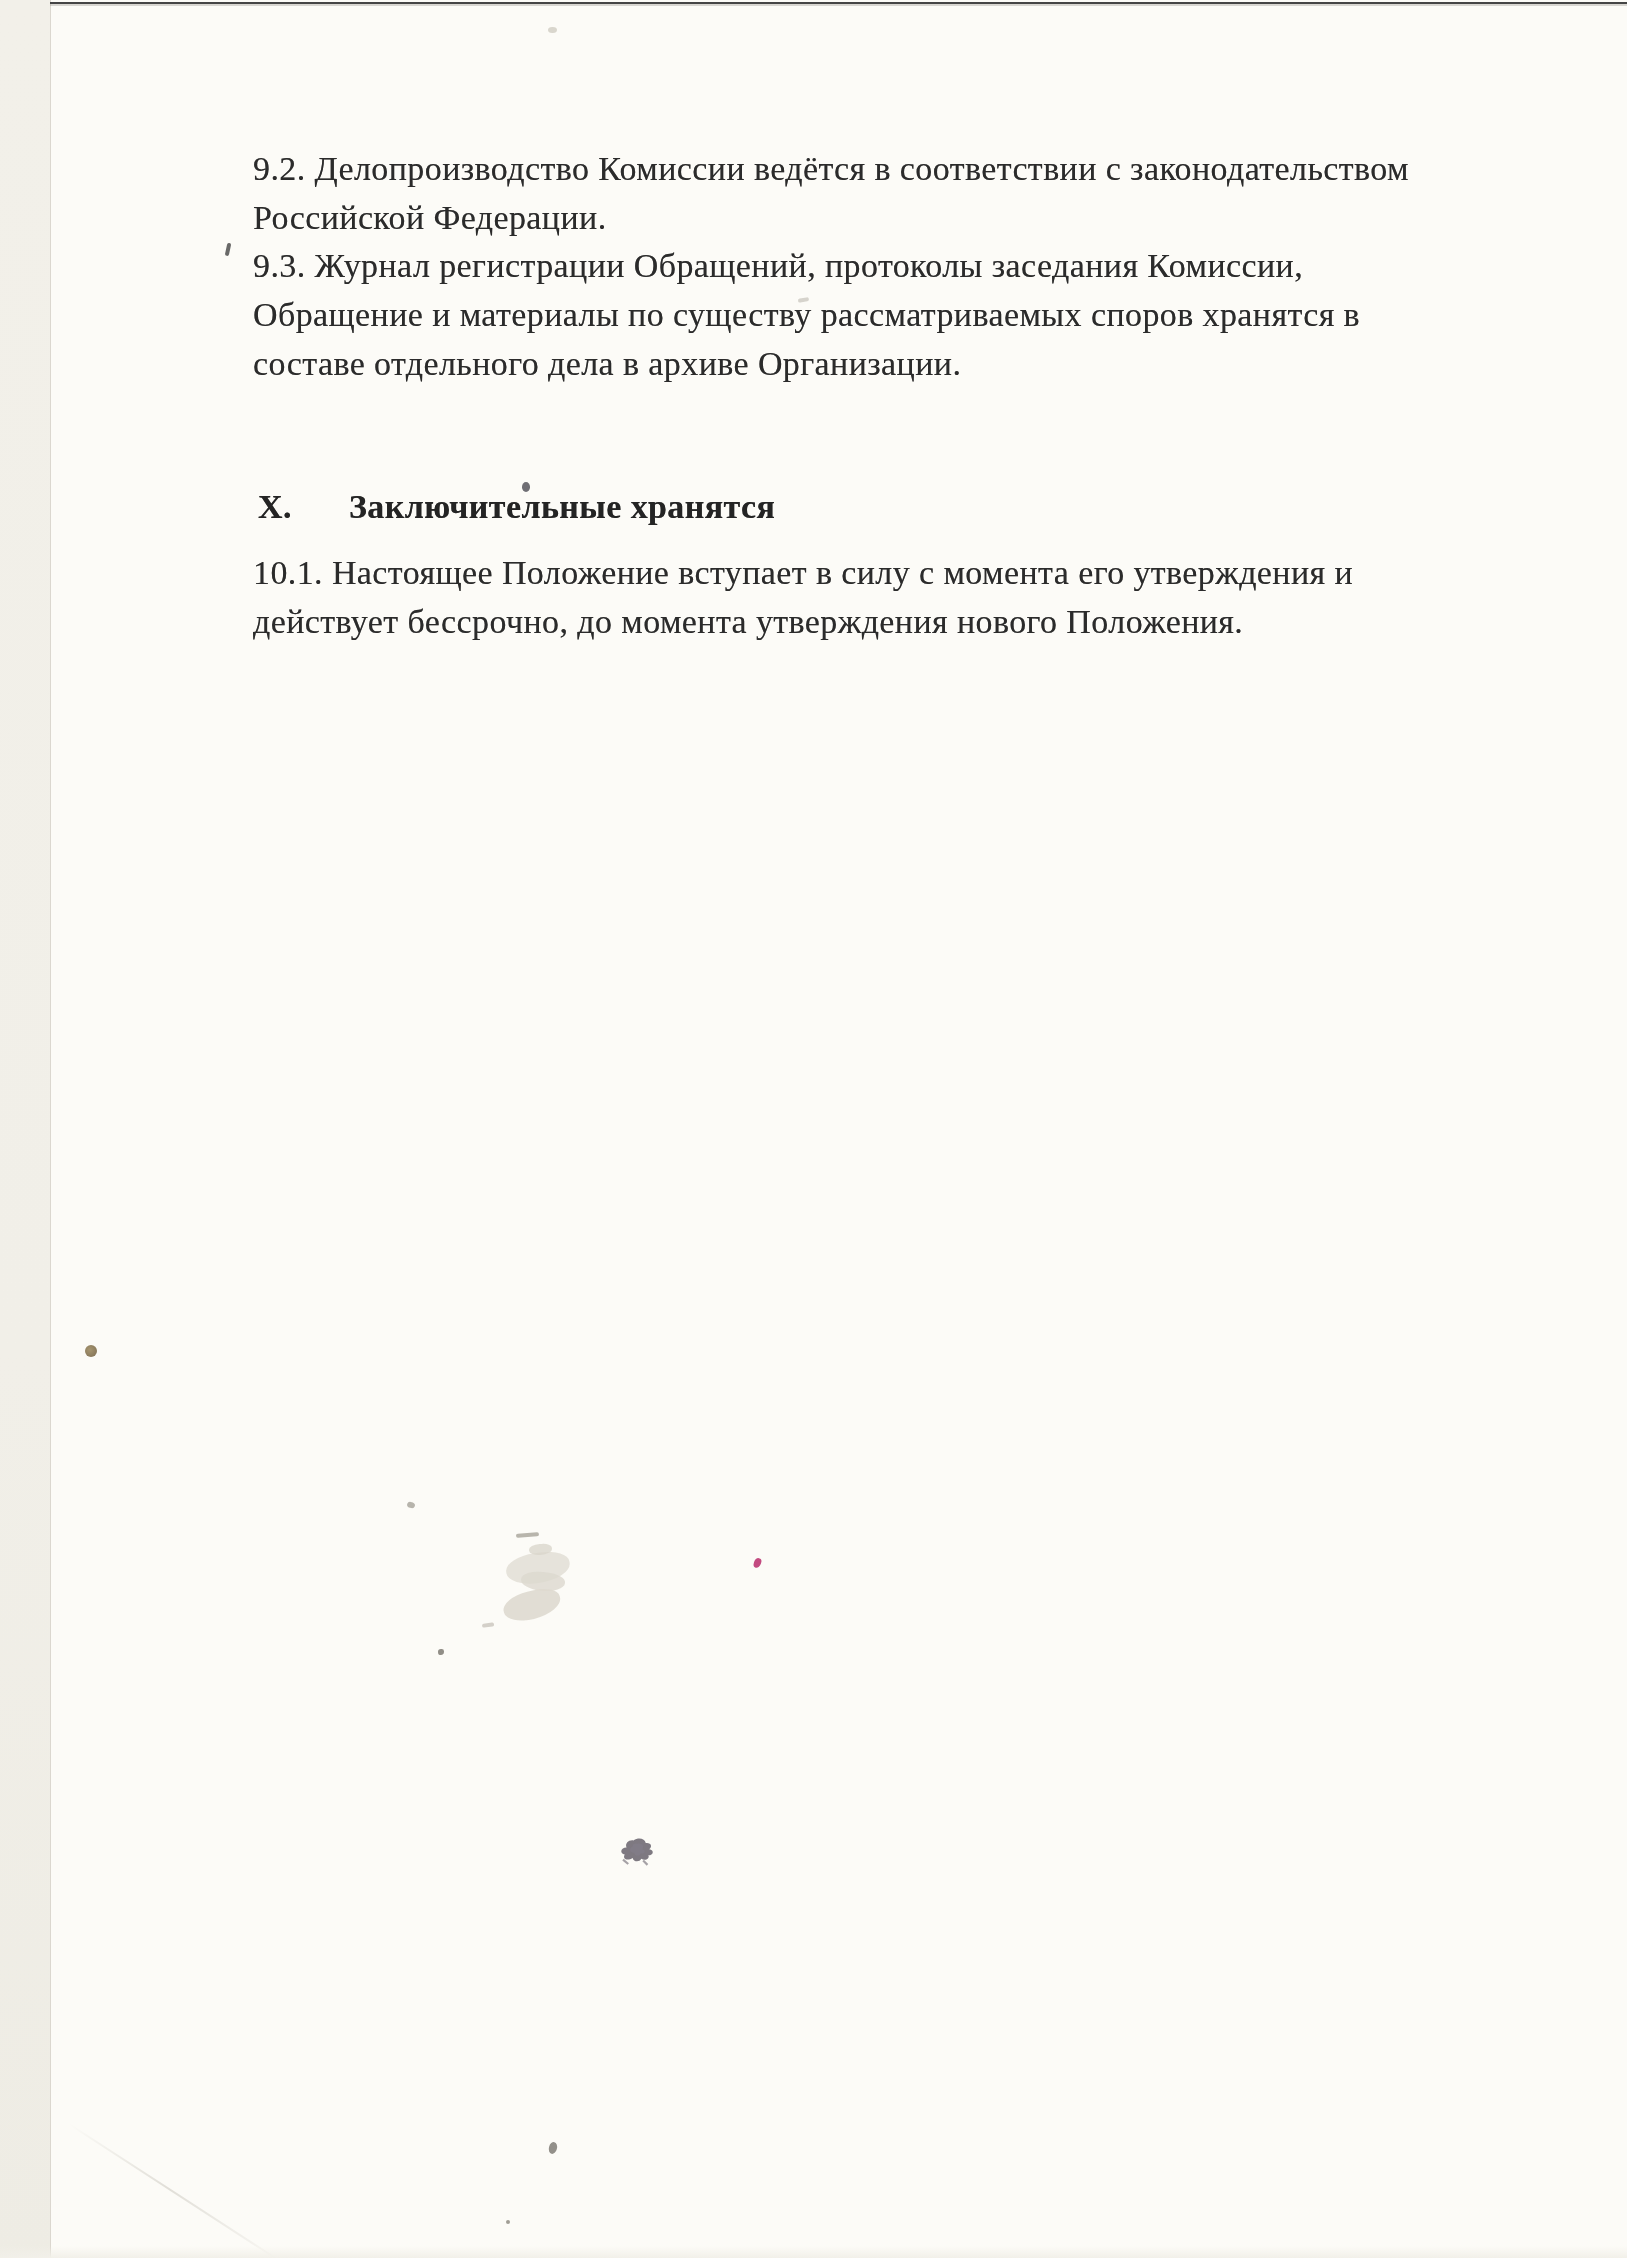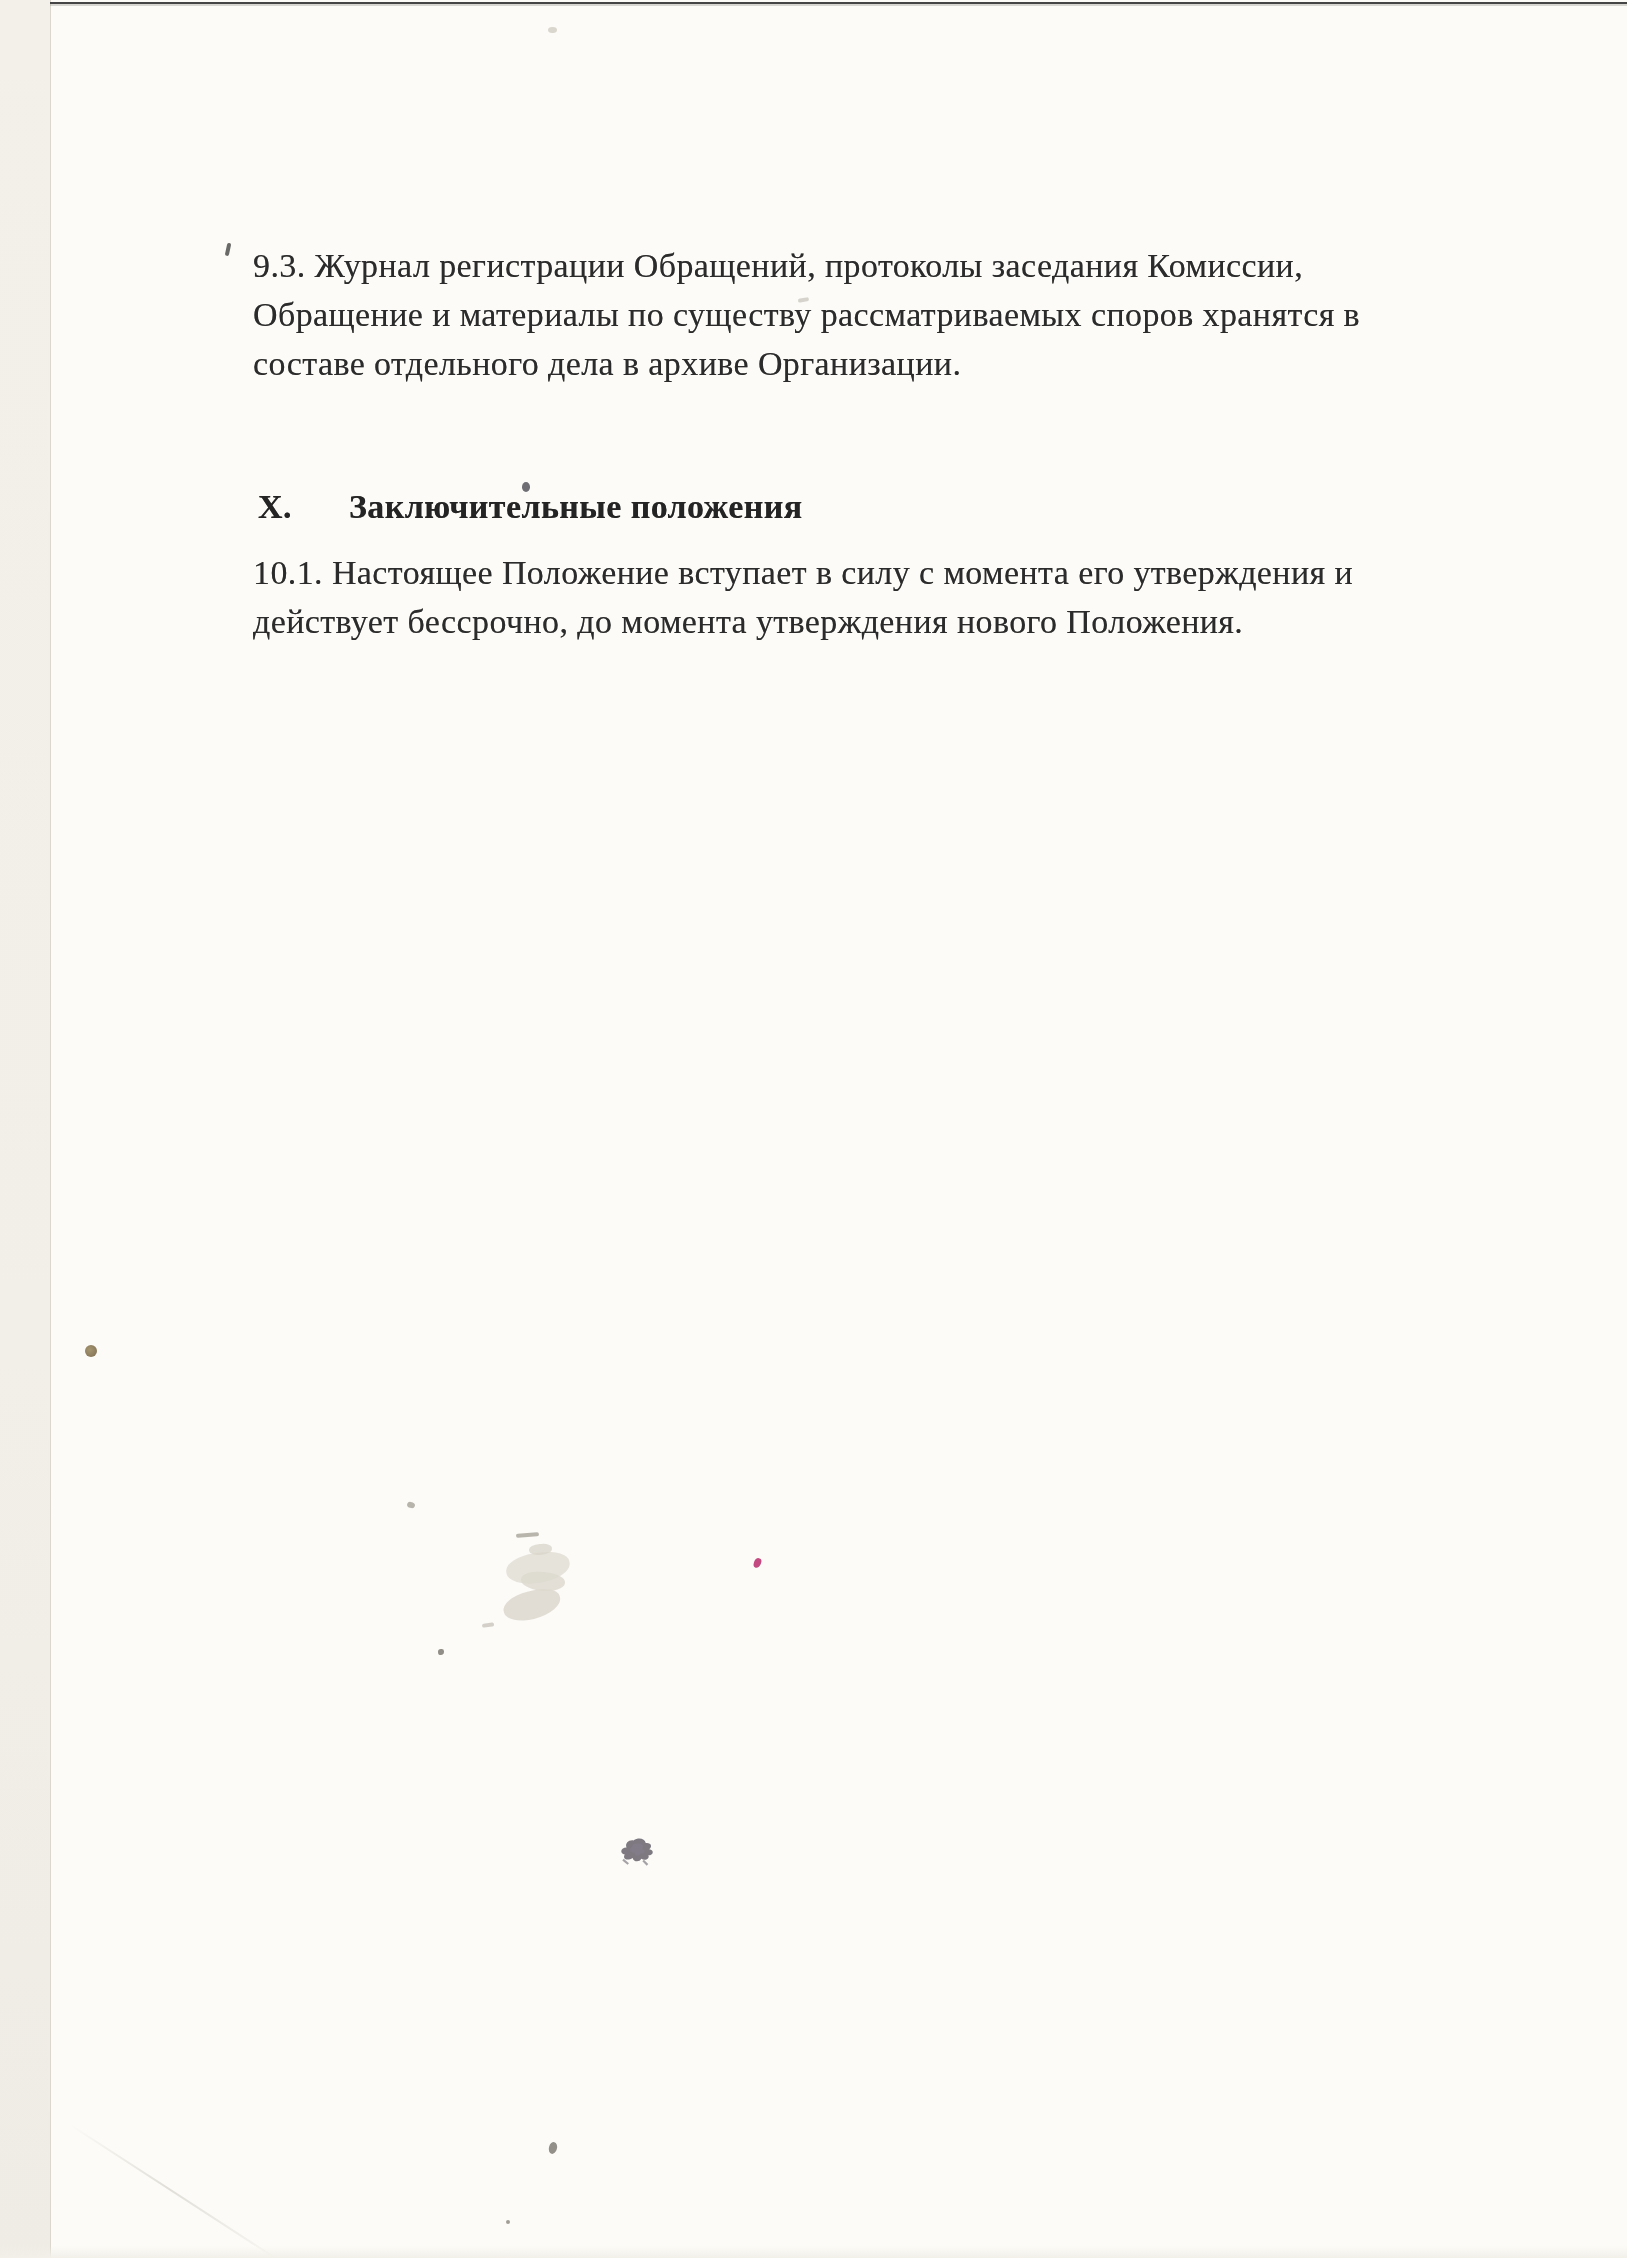--- a/index.html
+++ b/index.html
@@ -109,29 +109,31 @@
 </style>
 </head>
 <body>
 
 <div class="page">
 
   <div class="paper-left-edge"></div>
   <div class="scan-top-line"></div>
 
   <main class="doc">
+    <p class="para" style="top:144px">9.2. Делопроизводство Комиссии ведётся в соответствии с законодательством
+Российской Федерации.</p>
 
     <p class="para" style="top:241px">9.3. Журнал регистрации Обращений, протоколы заседания Комиссии,
 Обращение и материалы по существу рассматриваемых споров хранятся в
 составе отдельного дела в архиве Организации.</p>
 
 
     <h2 class="heading" style="top:482px">
       <span class="hnum">X.</span>
-      <span class="htitle">Заключительные положения</span>
+      <span class="htitle">Заключительные хранятся</span>
     </h2>
 
     <p class="para" style="top:548px">10.1. Настоящее Положение вступает в силу с момента его утверждения и
 действует бессрочно, до момента утверждения нового Положения.</p>
   </main>
 
   <div class="artifact tick-mark"></div>
   <div class="artifact heading-dot"></div>
   <div class="artifact speck-faint-1"></div>
   <div class="artifact speck-top"></div>

